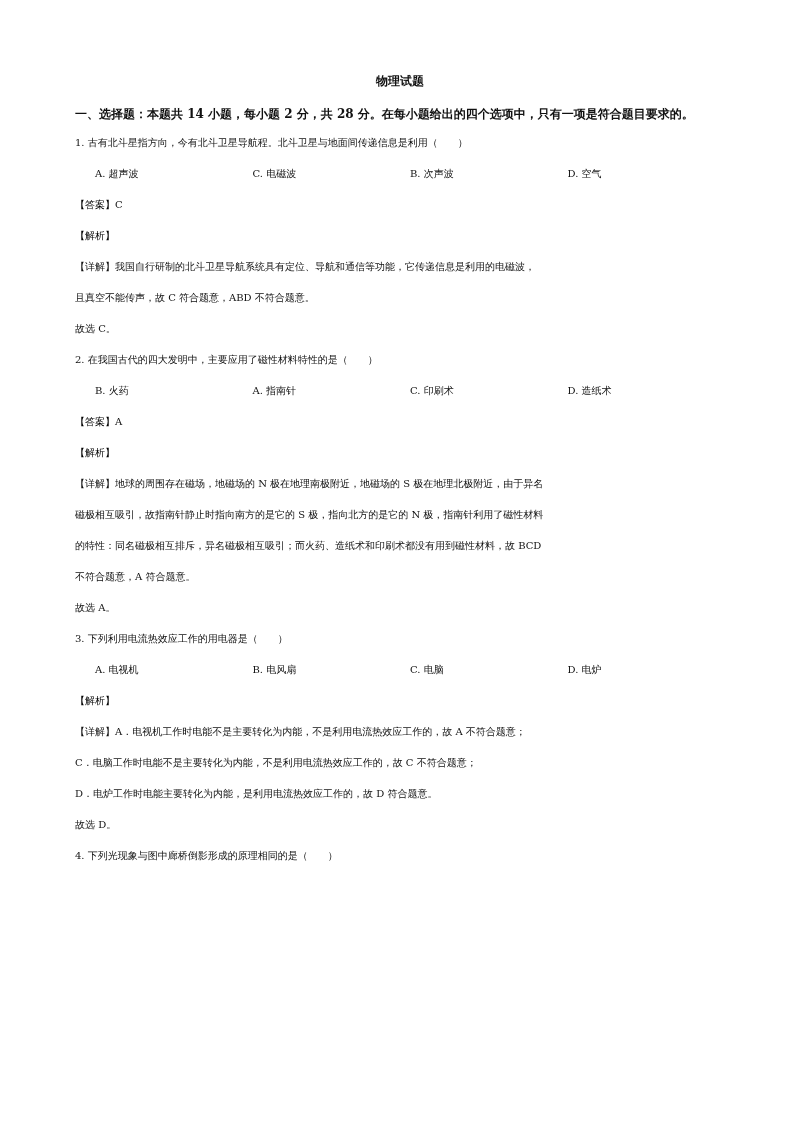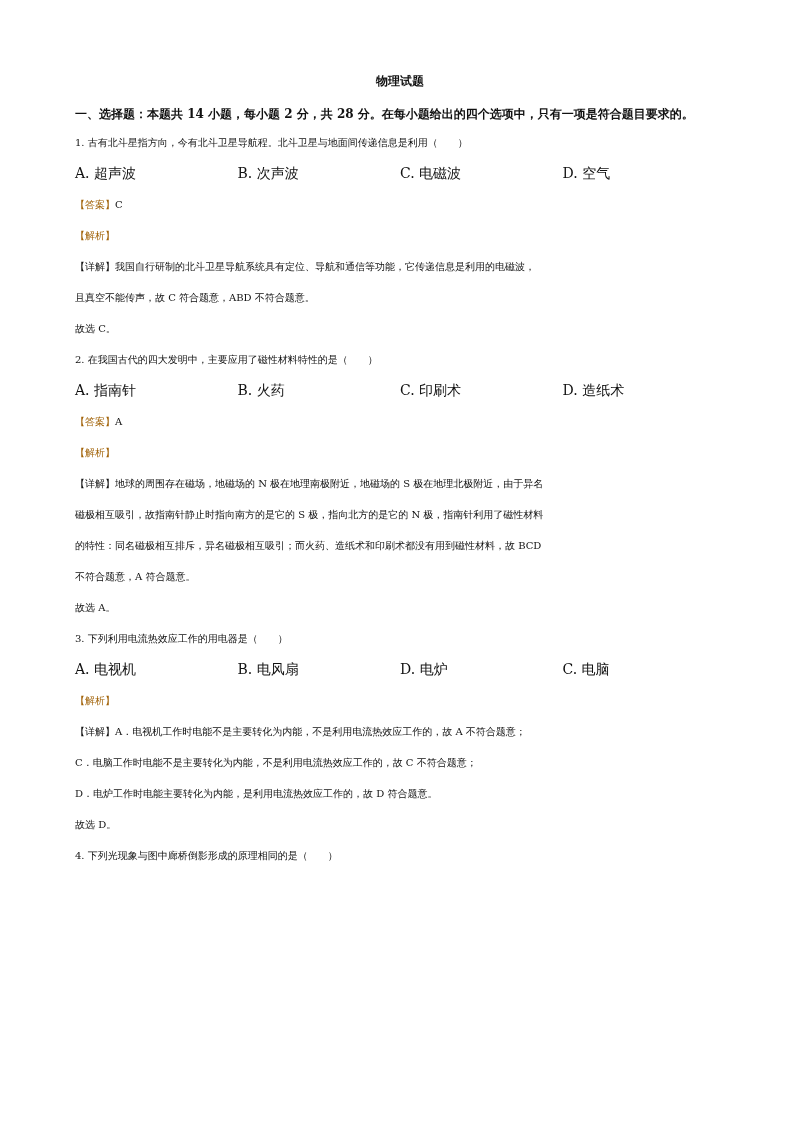--- a/index.html
+++ b/index.html
@@ -2,71 +2,71 @@
 <html><head>
 <meta charset="utf-8">
 <style>
   html, body { margin: 0; padding: 0; background: #ffffff; }
   body { width: 793px; height: 1122px; position: relative; overflow: hidden;
          font-family: "DejaVu Serif", "Liberation Serif", serif; color: #111; }
   .page { position: absolute; left: 75px; top: 66px; width: 650px; }
   .title { text-align: center; font-size: 12px; font-weight: bold; height: 30px; line-height: 30px; margin-bottom: 6px; }
   .section { font-size: 12px; font-weight: bold; line-height: 25px; }
   .line { font-size: 10px; line-height: 31px; height: 31px; white-space: nowrap; }
-  .options { display: flex; font-size: 14px; line-height: 31px; height: 31px; }
+  .options { display: flex; font-size: 10px; line-height: 31px; height: 31px; margin-left: 20px; }
   .opt { width: 163px; }
-  .label-blue { color: #a16207; }
+  .label-blue { color: #000000; }
   .label-bold { font-weight: normal; }
 </style>
 </head>
 <body>
 
 <div class="page">
   <div class="title">物理试题</div>
   <div class="section">一、选择题：本题共 14 小题，每小题 2 分，共 28 分。在每小题给出的四个选项中，只有一项是符合题目要求的。</div>
 
   <div>
     <div class="line">1. 古有北斗星指方向，今有北斗卫星导航程。北斗卫星与地面间传递信息是利用（　　）</div>
     <div class="options">
       <span class="opt">A. 超声波</span>
+      <span class="opt">C. 电磁波</span>
       <span class="opt">B. 次声波</span>
-      <span class="opt">C. 电磁波</span>
       <span class="opt">D. 空气</span>
     </div>
     <div class="line"><span class="label-blue">【答案】</span><span>C</span></div>
     <div class="line"><span class="label-blue">【解析】</span></div>
     <div class="line"><span class="label-bold">【详解】</span><span>我国自行研制的北斗卫星导航系统具有定位、导航和通信等功能，它传递信息是利用的电磁波，</span></div>
     <div class="line">且真空不能传声，故 C 符合题意，ABD 不符合题意。</div>
     <div class="line">故选 C。</div>
   </div>
 
   <div>
     <div class="line">2. 在我国古代的四大发明中，主要应用了磁性材料特性的是（　　）</div>
     <div class="options">
+      <span class="opt">B. 火药</span>
       <span class="opt">A. 指南针</span>
-      <span class="opt">B. 火药</span>
       <span class="opt">C. 印刷术</span>
       <span class="opt">D. 造纸术</span>
     </div>
     <div class="line"><span class="label-blue">【答案】</span><span>A</span></div>
     <div class="line"><span class="label-blue">【解析】</span></div>
     <div class="line"><span class="label-bold">【详解】</span><span>地球的周围存在磁场，地磁场的 N 极在地理南极附近，地磁场的 S 极在地理北极附近，由于异名</span></div>
     <div class="line">磁极相互吸引，故指南针静止时指向南方的是它的 S 极，指向北方的是它的 N 极，指南针利用了磁性材料</div>
     <div class="line">的特性：同名磁极相互排斥，异名磁极相互吸引；而火药、造纸术和印刷术都没有用到磁性材料，故 BCD</div>
     <div class="line">不符合题意，A 符合题意。</div>
     <div class="line">故选 A。</div>
   </div>
 
   <div>
     <div class="line">3. 下列利用电流热效应工作的用电器是（　　）</div>
     <div class="options">
       <span class="opt">A. 电视机</span>
       <span class="opt">B. 电风扇</span>
+      <span class="opt">C. 电脑</span>
       <span class="opt">D. 电炉</span>
-      <span class="opt">C. 电脑</span>
     </div>
     <div class="line"><span class="label-blue">【解析】</span></div>
     <div class="line"><span class="label-bold">【详解】</span><span>A．电视机工作时电能不是主要转化为内能，不是利用电流热效应工作的，故 A 不符合题意；</span></div>
     <div class="line">C．电脑工作时电能不是主要转化为内能，不是利用电流热效应工作的，故 C 不符合题意；</div>
     <div class="line">D．电炉工作时电能主要转化为内能，是利用电流热效应工作的，故 D 符合题意。</div>
     <div class="line">故选 D。</div>
   </div>
 
   <div>
     <div class="line">4. 下列光现象与图中廊桥倒影形成的原理相同的是（　　）</div>

